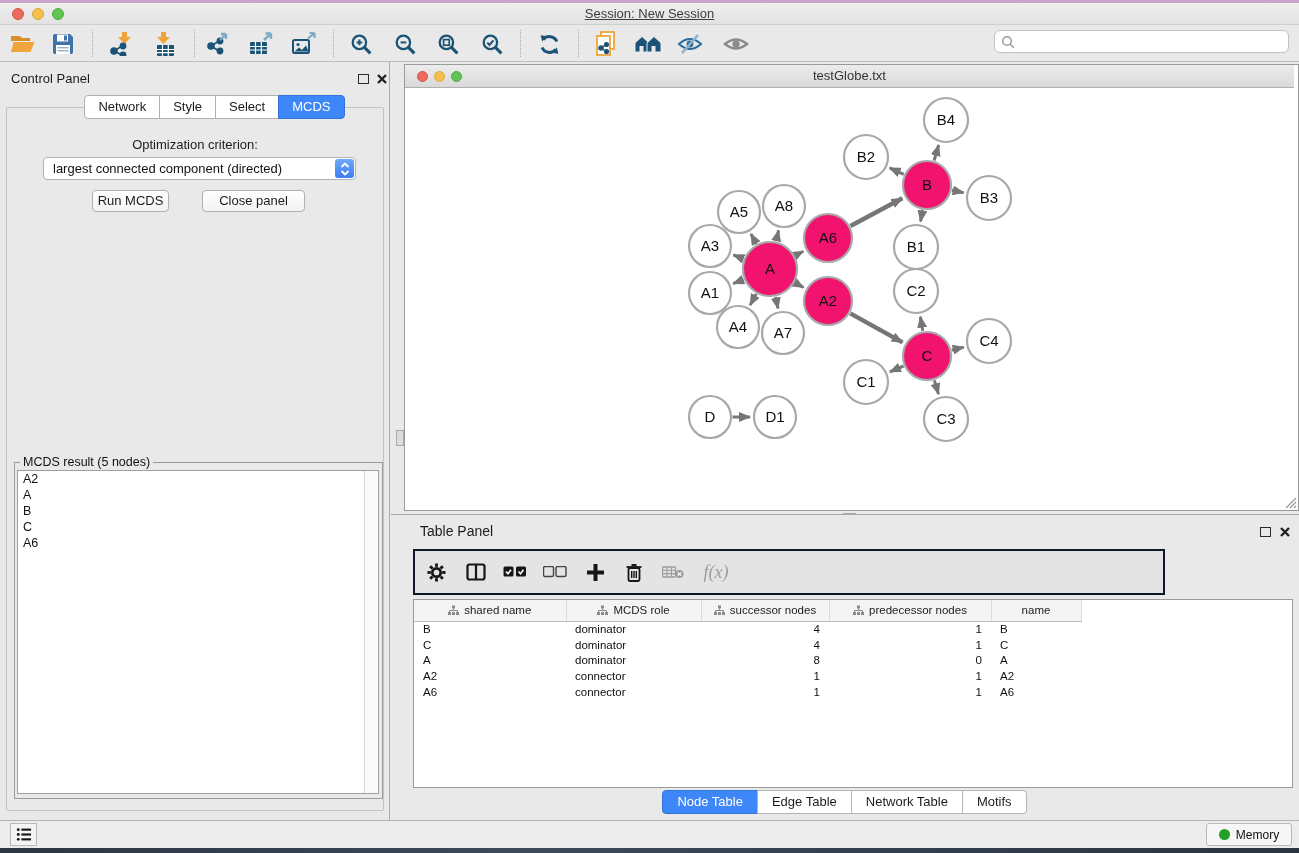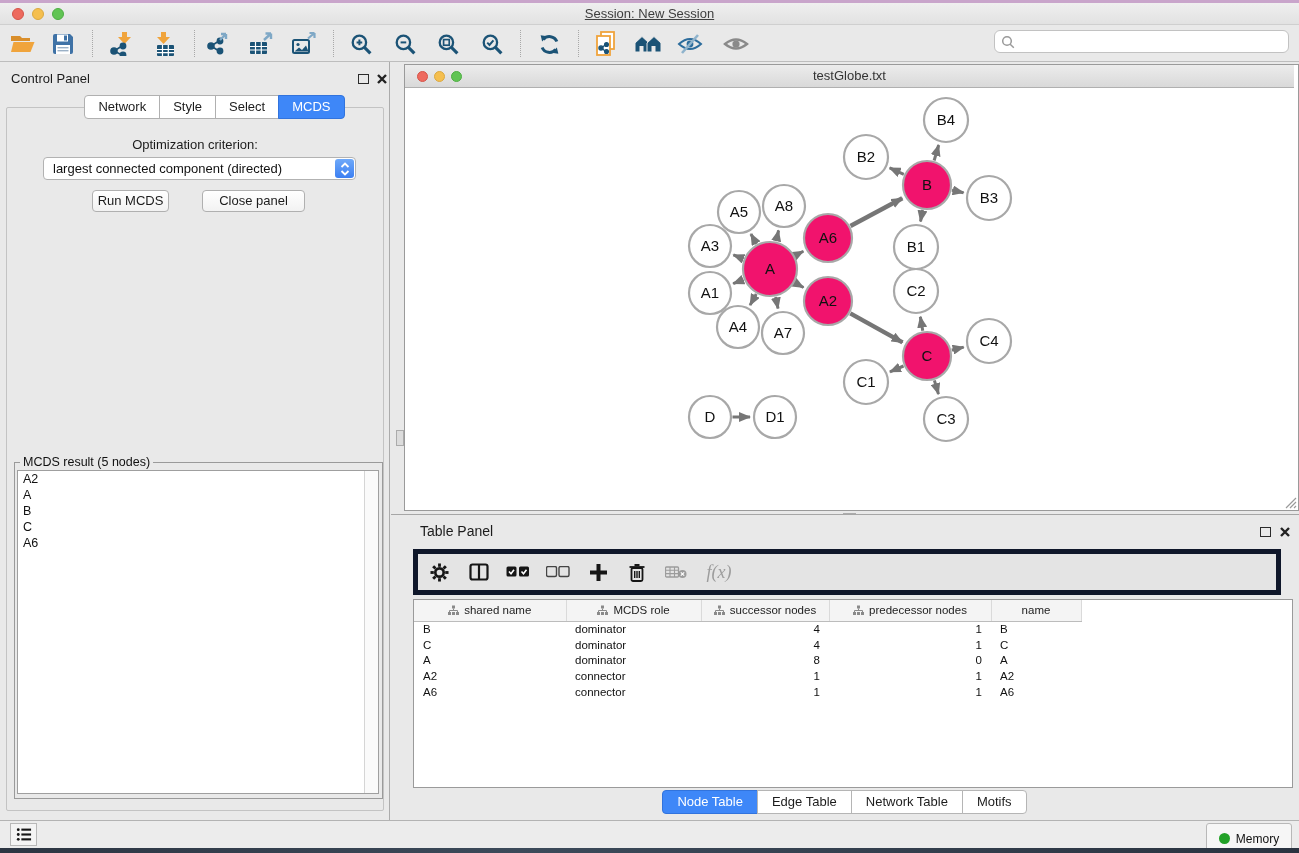--- a/index.html
+++ b/index.html
@@ -64,39 +64,39 @@
   #corner-grip { position:absolute; right:1px; bottom:1px; }
   .pane-grip { position:absolute; background:#dcdcdc; border:1px solid #ababab; }
   #left-grip { left:5px; top:368px; width:8px; height:16px; }
   #bottom-grip { left:452px; bottom:-6px; width:13px; height:7px; }
 
   
   #table-panel { left:391px; top:452px; width:908px; height:306px; background:#e9e9e9; border-top:1px solid #a6a6a6; }
   #tp-title { left:29px; top:8px; font-size:14px; color:#1c1c1c; }
   #tp-float { left:869px; top:12px; }
   #tp-close { left:888px; top:11px; }
-  #tp-toolbar { left:22px; top:34px; width:868px; height:46px; background:#e4e4e4; border:5px solid #0f172a; display:flex; align-items:center; }
+  #tp-toolbar { left:22px; top:34px; width:752px; height:46px; background:#e4e4e4; border:2px solid #0f172a; display:flex; align-items:center; }
   .tp-btn { height:34px; display:flex; align-items:center; justify-content:center; }
   #tp-fx { font-family:"Liberation Serif","DejaVu Serif",serif; font-style:italic; font-size:18px; color:#9c9c9c; }
   #table-wrap { left:22px; top:84px; width:880px; height:189px; background:#fff; border:1px solid #9a9a9a; overflow:hidden; }
   #node-table { border-collapse:collapse; table-layout:fixed; }
   #node-table th { background:#f4f4f4; border-right:1px solid #dadada; border-bottom:1px solid #bcbcbc; font-weight:normal; font-size:11.5px; color:#222; height:21px; padding:0 4px; white-space:nowrap; }
   #node-table th .th-inner { display:flex; align-items:center; justify-content:center; gap:5px; }
   #node-table td { font-size:11.5px; color:#111; height:15.8px; padding:0 9px; white-space:nowrap; }
   td.al { text-align:left; } td.ar { text-align:right; } th.al,th.ar { text-align:center; }
   #bottom-tabs { left:0; top:275px; width:908px; display:flex; justify-content:center; }
   .btab { font-size:13px; color:#1c1c1c; background:#fff; border:1px solid #b5b5b5; padding:3px 14px 4px; margin-left:-1px; }
   .btab:first-child { border-radius:4px 0 0 4px; }
   .btab:last-child { border-radius:0 4px 4px 0; }
   .btab.active { background:#3e87f8; border-color:#3173dd; color:#fff; }
 
   
   #statusbar { left:0; top:820px; width:1299px; height:28px; background:#ececec; border-top:1px solid #b3b3b3; }
   #list-btn { position:absolute; left:10px; top:2px; width:27px; height:23px; background:#f4f4f4; border:1px solid #b8b8b8; display:flex; align-items:center; justify-content:center; }
-  #memory-btn { position:absolute; right:7px; top:2px; width:86px; height:31px; background:#f6f6f6; border:1px solid #b8b8b8; border-radius:3px; display:flex; align-items:center; justify-content:center; gap:6px; font-size:12px; color:#111; }
+  #memory-btn { position:absolute; right:7px; top:2px; width:86px; height:23px; background:#f6f6f6; border:1px solid #b8b8b8; border-radius:3px; display:flex; align-items:center; justify-content:center; gap:6px; font-size:12px; color:#111; }
   #memory-dot { width:11px; height:11px; border-radius:50%; background:#22a127; }
   #bottom-strip { left:0; top:848px; width:1299px; height:5px; background:linear-gradient(90deg,#2c3542,#3c4a5a 40%,#2a3340); }
 </style>
 </head>
 <body>
 
 <div id="top-strip" class="abs"></div>
 
 <div id="titlebar" class="abs">
   <span class="tl t-red"></span>

